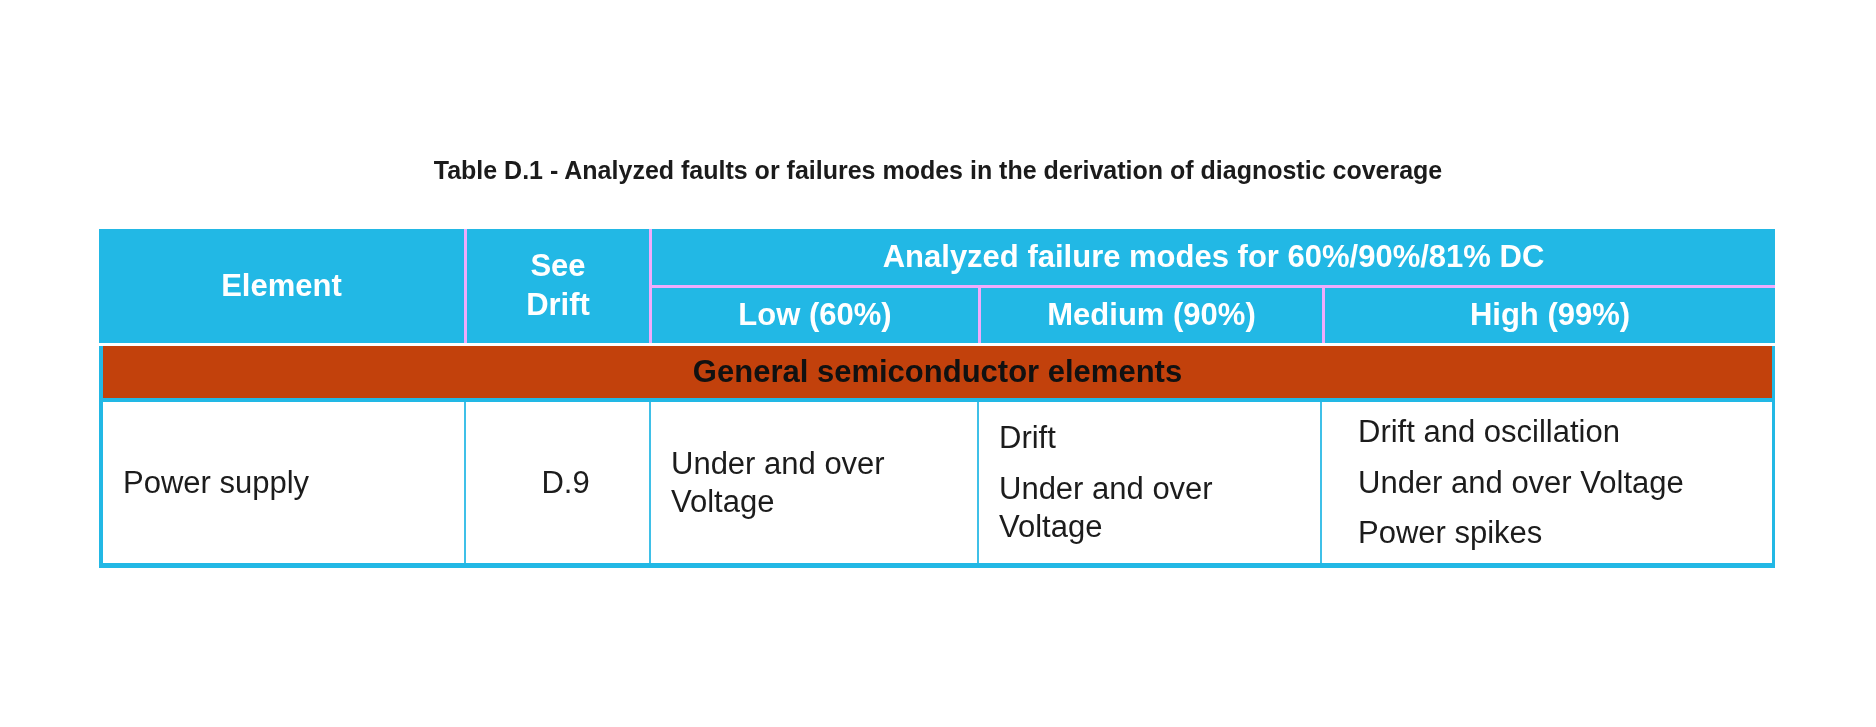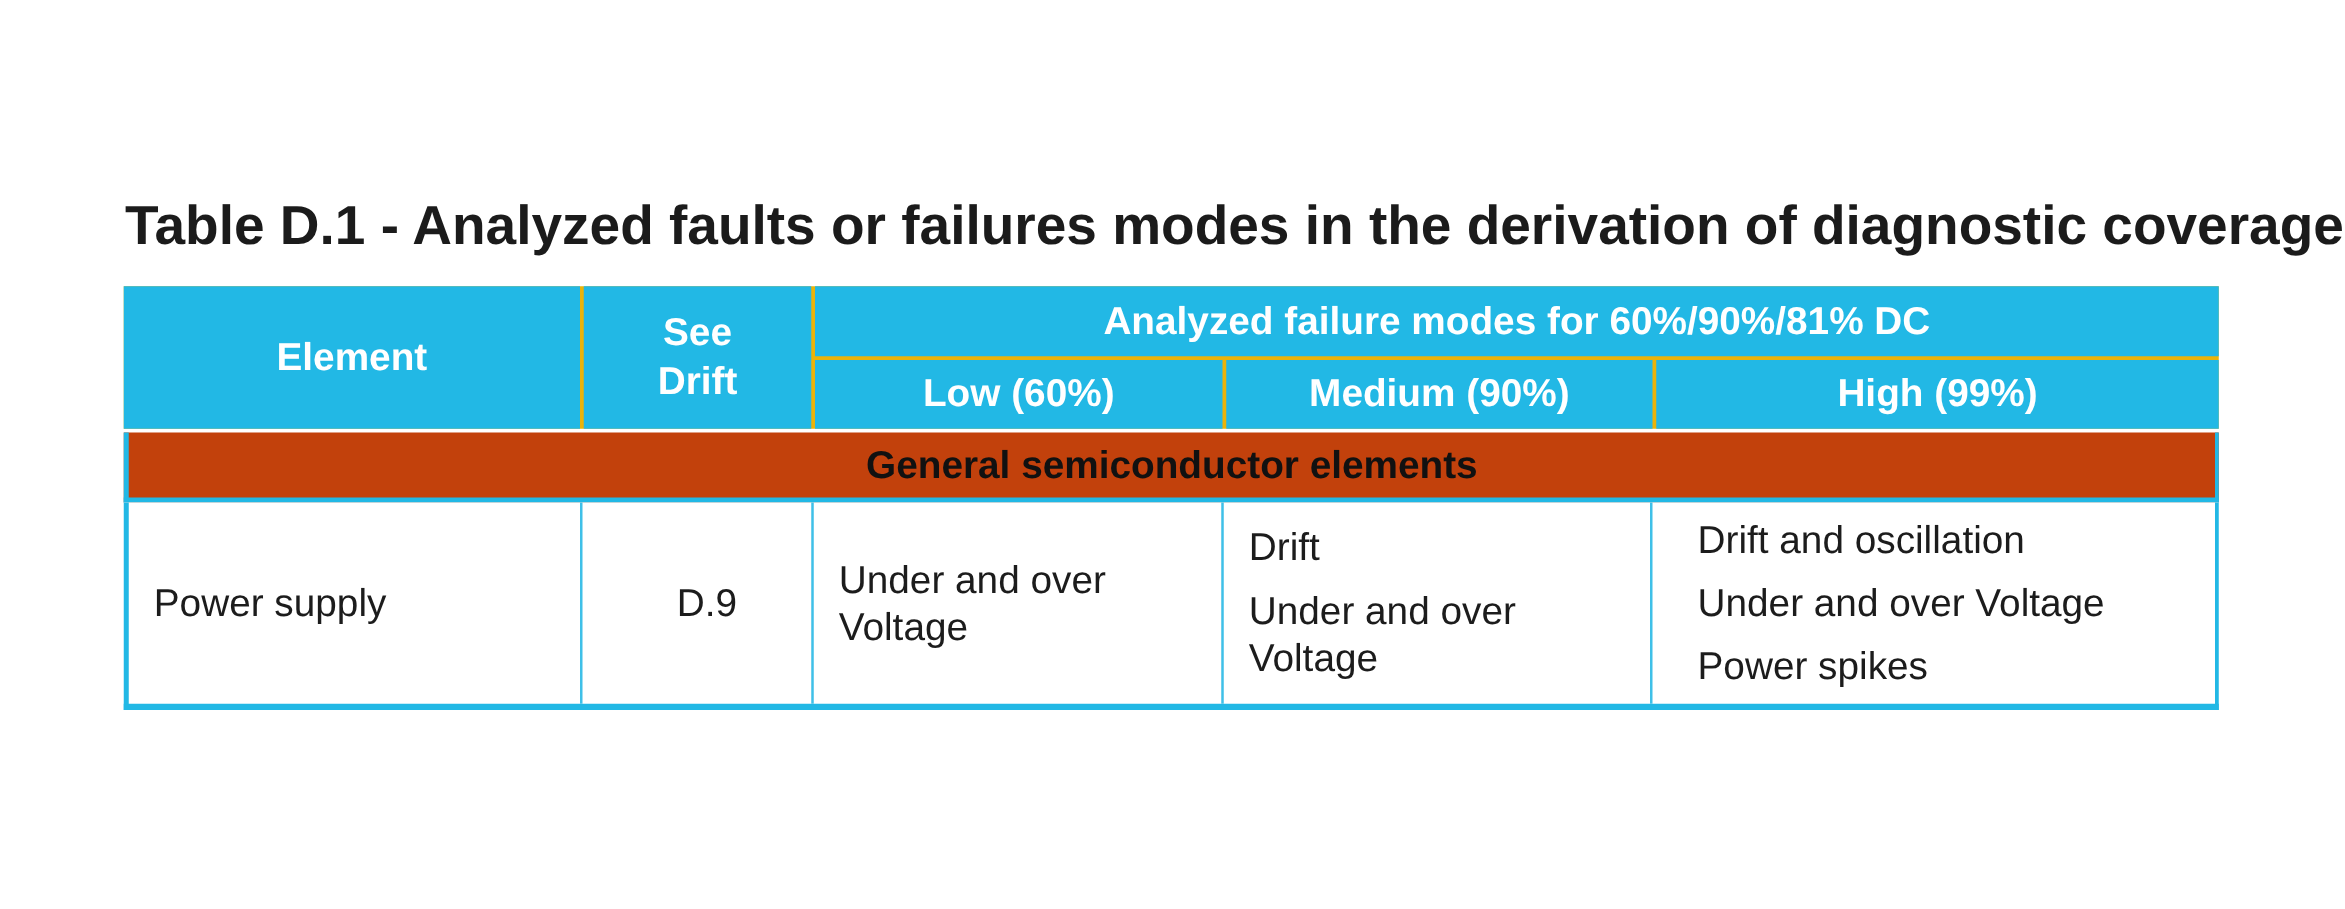--- a/index.html
+++ b/index.html
@@ -15,40 +15,40 @@
     color: #1c1c1c;
     overflow: hidden;
   }
 
   .caption {
     position: absolute;
     left: 100px;
     top: 156px;
     width: 1676px;
     text-align: center;
-    font-size: 44px;
+    font-size: 25px;
     font-weight: bold;
     color: #1b1b1b;
     white-space: nowrap;
   }
 
   .tbl {
     position: absolute;
     left: 99px;
     top: 229px;
     width: 1676px;
   }
 
   
   .thead {
     display: grid;
     grid-template-columns: 365px 182px 326px 341px 450px;
     grid-template-rows: 56px 55px;
     gap: 3px;
-    background: #eab308;
+    background: #f0abfc;
   }
   .th {
     background: #22b8e5;
     color: #ffffff;
     font-weight: bold;
     font-size: 31px;
     display: flex;
     align-items: center;
     justify-content: center;
     text-align: center;

